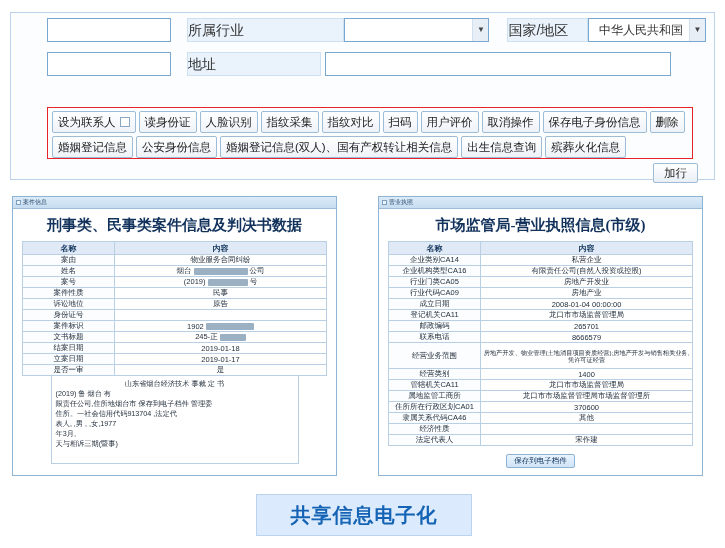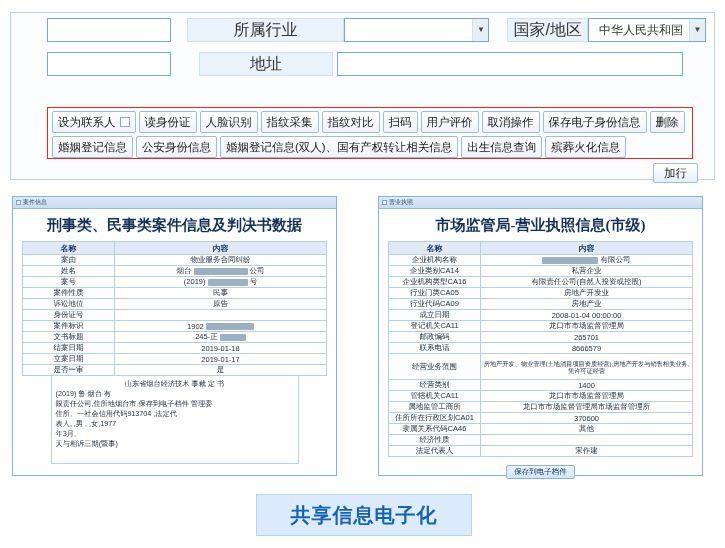--- a/index.html
+++ b/index.html
@@ -18,21 +18,21 @@
     background: #fcfdff;
     border: 1px solid #bcd2e8;
   }
   .form-row { display: flex; align-items: center; height: 34px; padding: 0 8px; }
   .fld-input {
     height: 24px; border: 1px solid #7aa7d0; background: #fff;
     font-size: 11px; color: #333; padding: 0 4px; line-height: 22px;
   }
   .fld-label {
     height: 24px; background: #eaf2fb; border: 1px solid #cfe0f0;
-    font-size: 16px; color: #333; text-align: center; line-height: 22px;
+    font-size: 14px; color: #333; text-align: left; line-height: 22px;
   }
   .fld-select {
     height: 24px; background: #fff; border: 1px solid #7aa7d0;
     font-size: 12px; color: #333; line-height: 22px; position: relative;
     padding: 0 18px 0 6px; text-align: center;
   }
   .fld-select .caret {
     position: absolute; right: 0; top: 0; width: 16px; height: 22px;
     background: #e8eef6; border-left: 1px solid #cfe0f0;
     display: flex; align-items: center; justify-content: center;
@@ -151,21 +151,21 @@
       </div>
       <div class="fld-label" style="width:82px;margin-left:18px;">国家/地区</div>
       <div class="fld-select" style="width:120px;">
         <span>中华人民共和国</span>
         <span class="caret">▼</span>
       </div>
     </div>
 
     <div class="form-row">
       <input class="fld-input" style="width: 124px; margin-left: 28px;" value="">
-      <div class="fld-label" style="width:134px;margin-left:28px;">地址</div>
+      <div class="fld-label" style="width:134px;margin-left:16px;">地址</div>
       <div style="width:4px;"></div>
       <input class="fld-input" style="width: 346px;" value="">
     </div>
 
     <div class="btn-group">
       <div class="btn-line">
         <div class="btn">
           <span>设为联系人</span>
           <span class="cb"></span>
         </div>
@@ -285,27 +285,20 @@
     </div>
     <div class="card-head">市场监管局-营业执照信息(市级)</div>
 
     <table class="doc">
       <tbody>
           <tr class="hdr">
         <td class="k">名称</td>
         <td class="v">内容</td>
       </tr>
       <tr>
-        <td class="k">企业机构名称</td>
-        <td class="v">
-          <span class="redact" style="width:56px">x</span>
-          <span>有限公司</span>
-        </td>
-      </tr>
-      <tr>
         <td class="k">企业类别CA14</td>
         <td class="v">私营企业</td>
       </tr>
       <tr>
         <td class="k">企业机构类型CA16</td>
         <td class="v">有限责任公司(自然人投资或控股)</td>
       </tr>
       <tr>
         <td class="k">行业门类CA05</td>
         <td class="v">房地产开发业</td>

